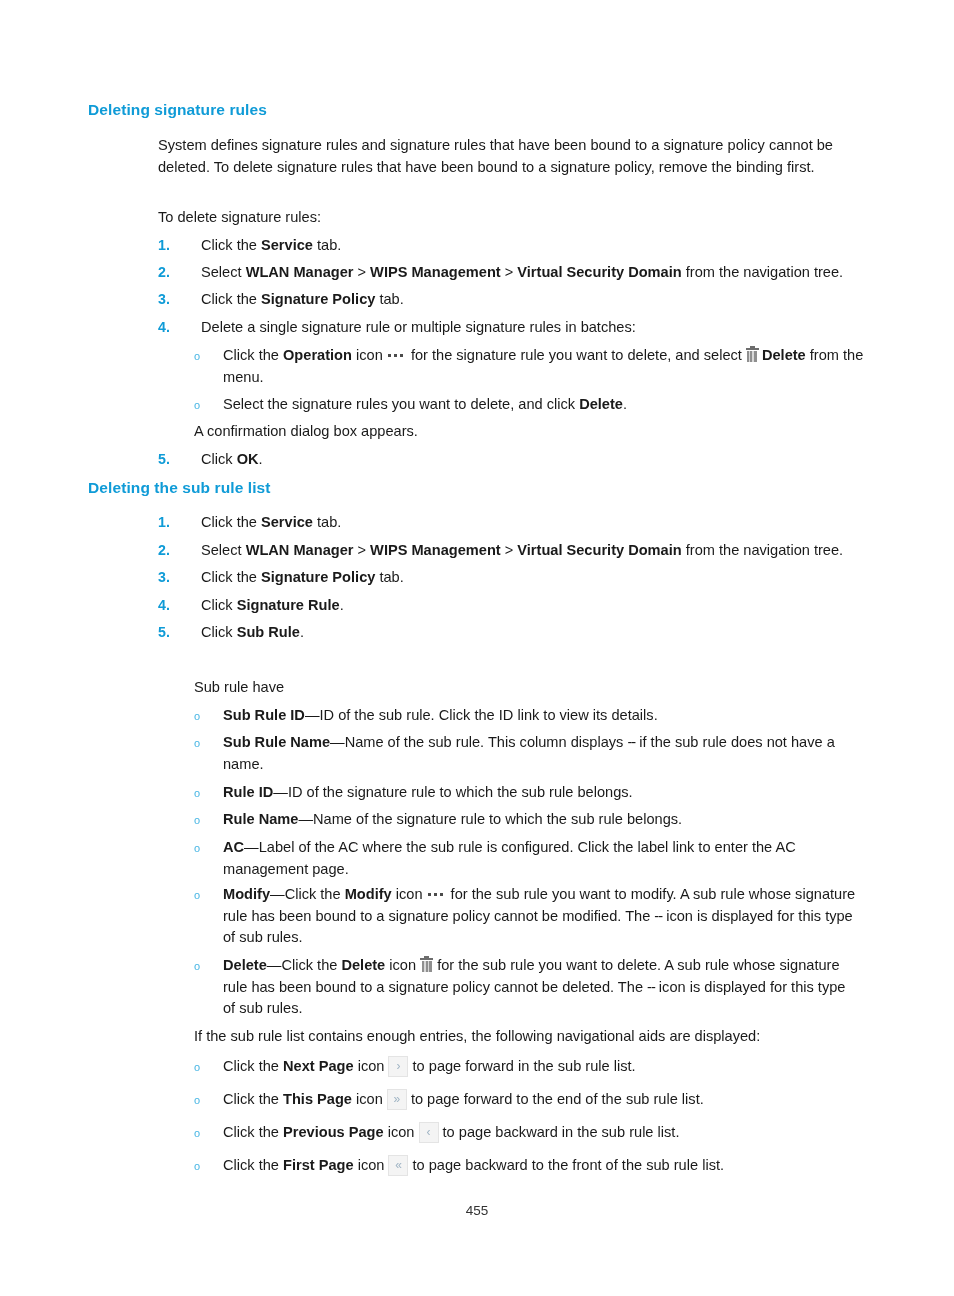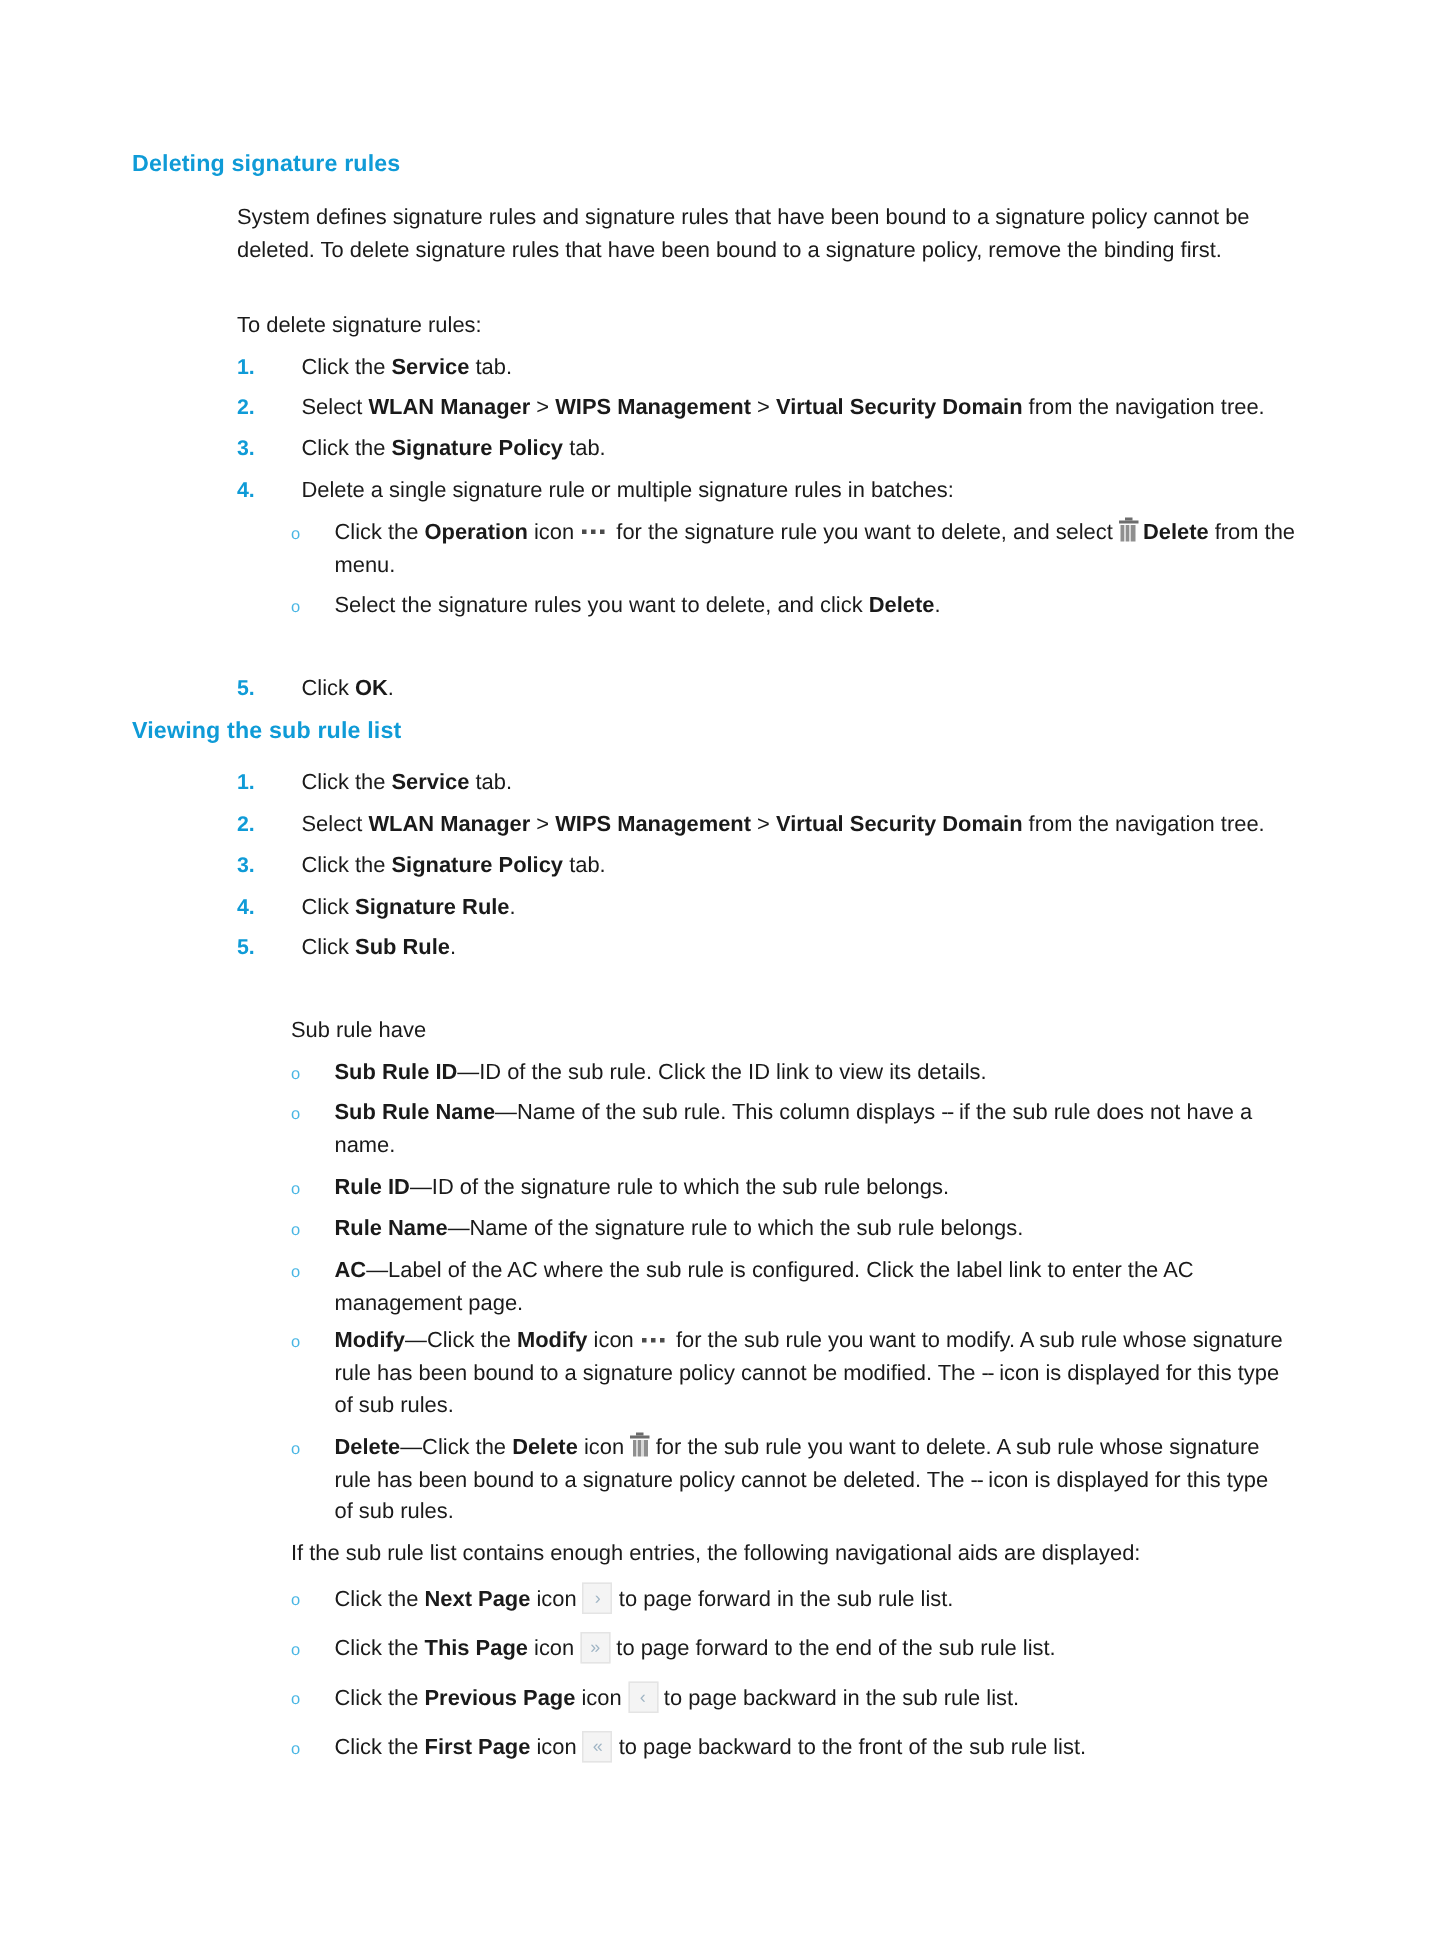--- a/index.html
+++ b/index.html
@@ -207,27 +207,28 @@
   <div class="bul-item" style="left:194px; top:345px; width:680px;">
     <span class="bullet">o</span>
     <span class="bul-body"><span>Click the </span><b>Operation</b><span> icon </span><span class="ellipsis-icon"><i></i><i></i><i></i></span><span> for the signature rule you want to delete, and select </span><span class="trash-icon"><span class="handle"></span><span class="lid"></span><span class="can"></span></span><b style="margin-left:3px;">Delete</b><span> from the menu.</span></span>
   </div>
 
   <div class="bul-item" style="left:194px; top:394px; width:680px;">
     <span class="bullet">o</span>
     <span class="bul-body"><span>Select the signature rules you want to delete, and click </span><b>Delete</b><span>.</span></span>
   </div>
 
+  <div class="para" style="left:194px; top:421px; width:680px;">A confirmation dialog box appears.</div>
 
   <div class="num-item" style="left:158px; top:449px; width:716px;">
     <span class="num">5.</span>
     <span class="num-body"><span>Click </span><b>OK</b><span>.</span></span>
   </div>
 
-  <h2 class="section-heading h-viewing">Viewing the sub rule list</h2>
+  <h2 class="section-heading h-viewing">Deleting the sub rule list</h2>
 
   <div class="num-item" style="left:158px; top:512px; width:716px;">
     <span class="num">1.</span>
     <span class="num-body"><span>Click the </span><b>Service</b><span> tab.</span></span>
   </div>
 
   <div class="num-item" style="left:158px; top:540px; width:716px;">
     <span class="num">2.</span>
     <span class="num-body"><span>Select </span><b>WLAN Manager</b><span> &gt; </span><b>WIPS Management</b><span> &gt; </span><b>Virtual Security Domain</b><span> from the navigation tree.</span></span>
   </div>
@@ -300,14 +301,15 @@
   <div class="bul-item" style="left:194px; top:1122px; width:680px;">
     <span class="bullet">o</span>
     <span class="bul-body"><span>Click the </span><b>Previous Page</b><span> icon </span><span class="pg-btn">‹</span><span> to page backward in the sub rule list.</span></span>
   </div>
 
   <div class="bul-item" style="left:194px; top:1155px; width:680px;">
     <span class="bullet">o</span>
     <span class="bul-body"><span>Click the </span><b>First Page</b><span> icon </span><span class="pg-btn">«</span><span> to page backward to the front of the sub rule list.</span></span>
   </div>
 
+  <div class="footer-page">455</div>
 
 </div>
 
 </body></html>

